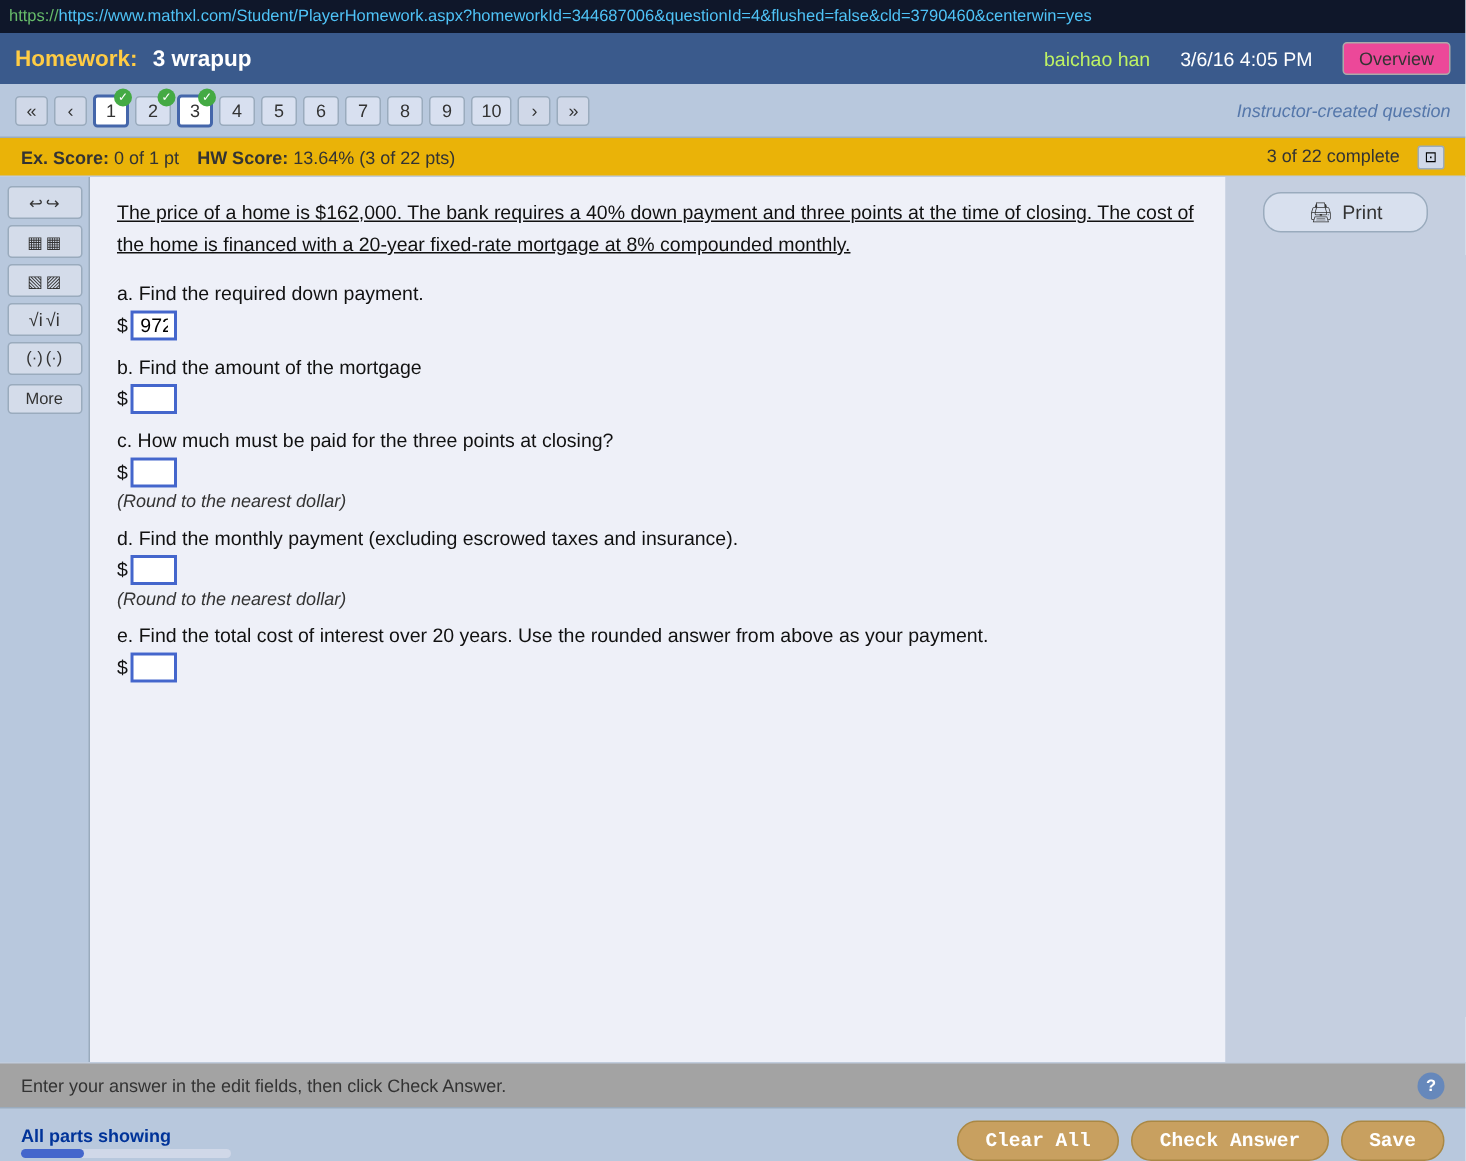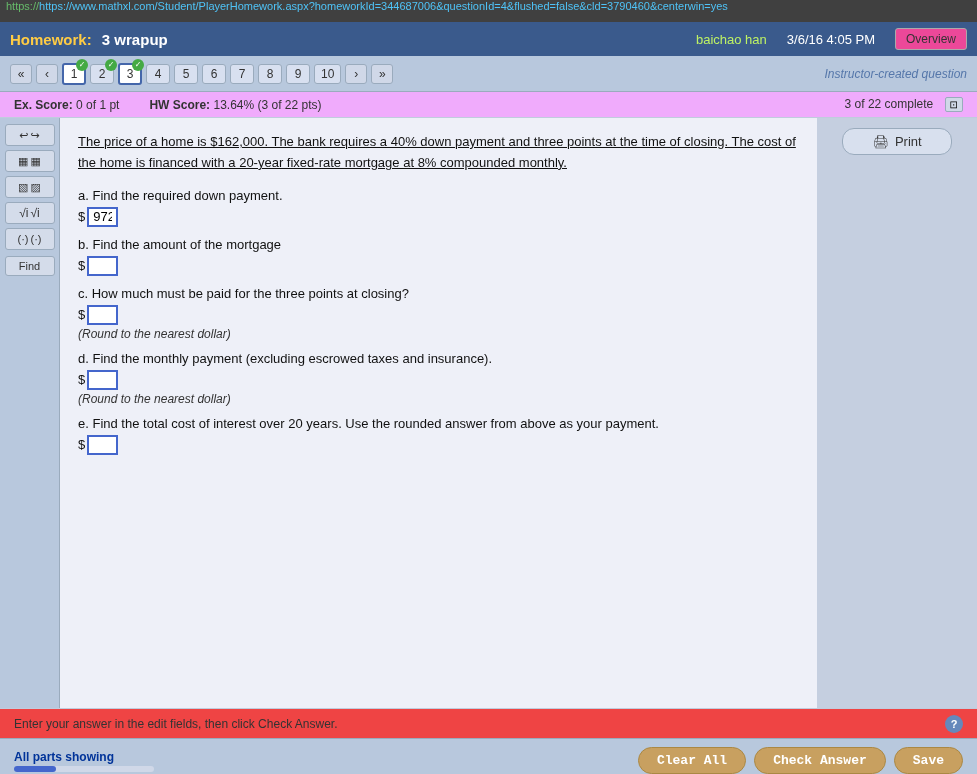--- a/index.html
+++ b/index.html
@@ -7,24 +7,24 @@
       font-family: Arial, sans-serif;
       font-size: 13px;
       background: #c5cfe0;
       width: 977px;
       min-height: 774px;
       overflow: hidden;
     }
 
     
     .top-bar {
-      background: #404040;
-      color: #fff;
-      display: flex;
-      align-items: flex-start;
+      background: #0f172a;
+      color: #fff;
+      display: flex;
+      align-items: center;
       height: 22px;
       padding: 0 6px;
       font-size: 12px;
     }
     .top-bar .url {
       flex: 1;
       color: #4fc3f7;
       font-size: 11px;
       white-space: nowrap;
       overflow: hidden;
@@ -124,27 +124,27 @@
     }
     .instructor-label {
       margin-left: auto;
       color: #5577aa;
       font-style: italic;
       font-size: 12px;
     }
 
     
     .score-bar {
-      background: #f0abfc;
+      background: #eab308;
       display: flex;
       align-items: center;
       height: 26px;
       padding: 0 14px;
       border-bottom: 1px solid #c0ccdd;
-      gap: 30px;
+      gap: 12px;
     }
     .score-bar .score-item {
       font-size: 12px;
       color: #333;
     }
     .score-bar .score-item span.label { font-weight: bold; }
     .score-bar .complete {
       margin-left: auto;
       font-size: 12px;
       color: #333;
@@ -276,21 +276,21 @@
       color: #333;
       display: flex;
       align-items: center;
       gap: 6px;
       width: 110px;
       justify-content: center;
     }
 
     
     .instruction-bar {
-      background: #ef4444;
+      background: #a3a3a3;
       display: flex;
       align-items: center;
       justify-content: space-between;
       height: 30px;
       padding: 0 14px;
       border-top: 1px solid #c0ccdd;
     }
     .instruction-text {
       font-size: 12px;
       color: #333;
@@ -455,21 +455,21 @@
     </div>
     <div class="sidebar-btn">
       <span style="font-size:12px;">√i</span>
       <span style="font-size:12px;">√i</span>
     </div>
     <div class="sidebar-btn">
       <span>(·)</span>
       <span>(·)</span>
     </div>
     <div class="more-btn">
-      <span>Find</span>
+      <span>More</span>
     </div>
   </div>
 
   <div class="question-area">
     <div class="question-text">The price of a home is $162,000.  The bank requires a 40% down payment and three points at the time of closing.  The cost of the home is financed with a 20-year fixed-rate mortgage at 8% compounded monthly.</div>
 
     <div class="part">
       <div class="part-label">a. Find the required down payment.</div>
       <div class="input-row">
         <span class="dollar-sign">$</span>

